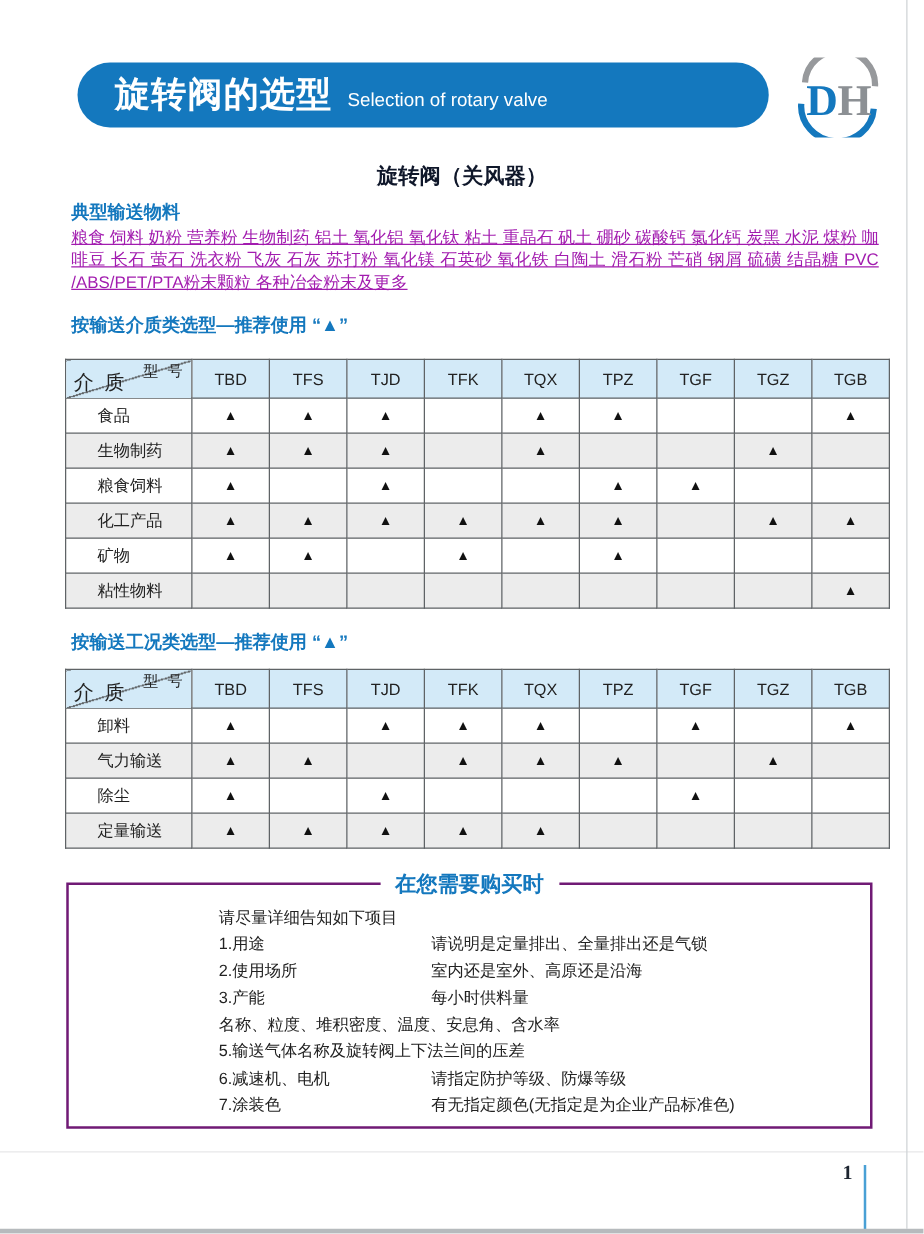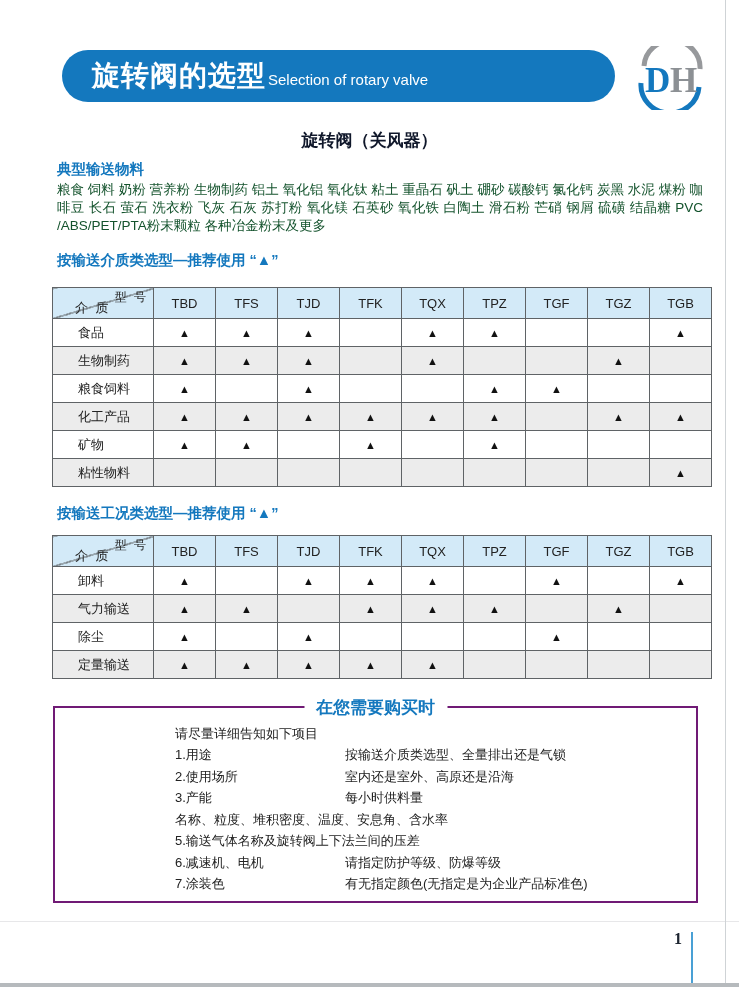--- a/index.html
+++ b/index.html
@@ -6,52 +6,52 @@
   .page{position:relative;width:739px;height:987px;background:#ffffff;overflow:hidden;
         font-family:"Liberation Sans","DejaVu Sans",sans-serif;color:#1a1a1a;}
 
   
   .edge-right{position:absolute;left:725px;top:0;width:1px;height:983px;background:#cfd3d6;}
   .edge-bottom{position:absolute;left:0;top:983px;width:739px;height:4px;background:#b6babd;}
   .faint-rule{position:absolute;left:0;top:921px;width:739px;height:1px;background:#e7e7e9;}
 
   
   .banner{position:absolute;left:62px;top:50px;width:553px;height:52px;background:#1478be;
-          border-radius:26px;display:flex;align-items:baseline;gap:2px;padding-left:30px;
+          border-radius:26px;display:flex;align-items:baseline;gap:12px;padding-left:30px;
           box-sizing:border-box;}
   .banner-zh{font-size:28px;font-weight:bold;color:#ffffff;line-height:52px;letter-spacing:1px;}
   .banner-en{font-size:15px;color:#ffffff;}
 
   .logo{position:absolute;left:630px;top:46px;width:80px;height:64px;}
 
   .subtitle{position:absolute;left:0;top:129px;width:739px;text-align:center;
             font-size:17px;font-weight:bold;color:#0f172a;}
 
   .sec-heading{position:absolute;left:57px;font-size:14.5px;font-weight:bold;color:#1478be;white-space:nowrap;}
   #materials-heading{top:160px;}
   #materials-text{position:absolute;left:57px;top:181px;width:646px;font-size:13.5px;
-                  line-height:18px;color:#14532d;text-align:justify;}
+                  line-height:18px;color:#a21caf;text-align:justify;text-decoration:underline;}
   #table1-heading{top:251px;}
   #table2-heading{top:504px;}
 
   
   .sel-table{position:absolute;left:52px;border-collapse:collapse;table-layout:fixed;
              font-family:inherit;}
   #table1{top:287px;}
   #table2{top:535px;}
   .sel-table th,.sel-table td{border:1px solid #5f6366;padding:0;}
   .sel-table th{width:61px;height:30px;background:#d3eaf8;font-weight:normal;
                 font-size:13px;color:#222;text-align:center;}
   .sel-table th.corner{width:100px;position:relative;
       background-color:#d3eaf8;
       background-image:linear-gradient(to bottom right,
         transparent calc(50% - 0.6px), #5f6366 calc(50% - 0.6px),
         #5f6366 calc(50% + 0.6px), transparent calc(50% + 0.6px));text-decoration:underline;}
   .corner-top{position:absolute;top:1px;right:5px;font-size:12px;letter-spacing:2px;color:#222;}
-  .corner-bottom{position:absolute;bottom:1px;left:22px;font-size:13px;letter-spacing:2px;color:#222;}
+  .corner-bottom{position:absolute;bottom:1px;left:6px;font-size:16px;letter-spacing:2px;color:#222;}
   .sel-table td{height:27px;font-size:11px;text-align:center;color:#111;}
   .sel-table td.label-cell{text-align:left;padding-left:25px;font-size:13px;color:#222;}
   .sel-table tbody tr:nth-child(odd){background:#ffffff;}
   .sel-table tbody tr:nth-child(even){background:#ececec;}
 
   
   .buy-box{position:absolute;left:53px;top:706px;width:645px;height:197px;
            border:2px solid #701a75;box-sizing:border-box;background:#fff;}
   .buy-title{position:absolute;top:-12px;left:50%;transform:translateX(-50%);
              background:#fff;padding:0 12px;font-size:17px;font-weight:bold;
@@ -258,21 +258,21 @@
     </table>
 
   <div class="buy-box">
     <div class="buy-title">在您需要购买时</div>
     <div class="buy-content" id="buy-list">
       <div class="buy-line">
         <span>请尽量详细告知如下项目</span>
       </div>
     <div class="buy-line">
           <span class="buy-label">1.用途</span>
-          <span class="buy-desc">按输送介质类选型、全量排出还是气锁</span>
+          <span class="buy-desc">请说明是定量排出、全量排出还是气锁</span>
         </div>
         <div class="buy-line">
           <span class="buy-label">2.使用场所</span>
           <span class="buy-desc">室内还是室外、高原还是沿海</span>
         </div>
         <div class="buy-line">
           <span class="buy-label">3.产能</span>
           <span class="buy-desc">每小时供料量</span>
         </div>
         <div class="buy-line">

